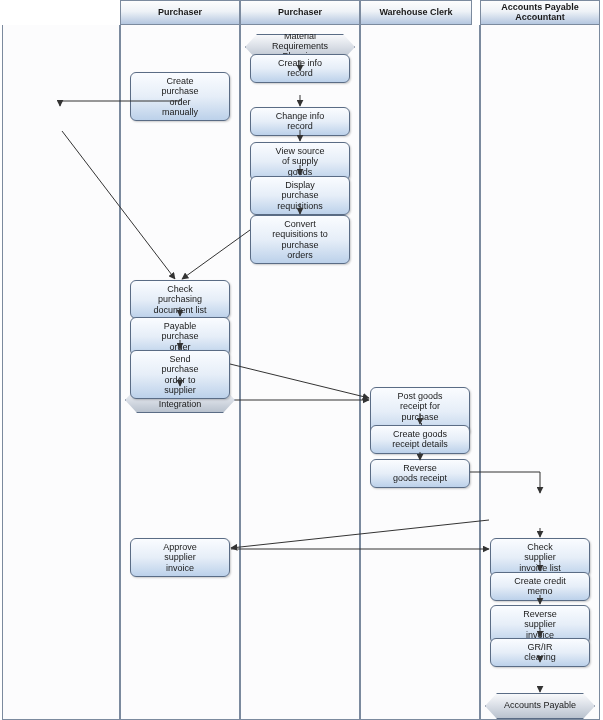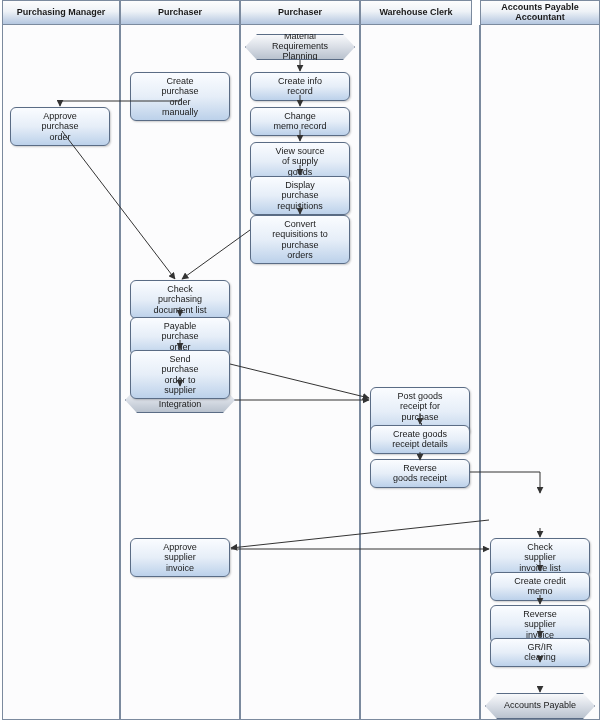--- a/index.html
+++ b/index.html
@@ -8,46 +8,44 @@
   .node{position:absolute;width:100px;min-height:22px;padding:3px 20px;display:flex;align-items:center;justify-content:center;text-align:center;line-height:1.15;background:linear-gradient(to bottom,#fafcff 0%,#e6eef8 50%,#bcd1ea 100%);border:1px solid #5a6c85;border-radius:6px;box-sizing:border-box;box-shadow:1px 1px 2px rgba(0,0,0,.2)}
   .gateway{position:absolute;width:110px;height:26px;display:flex;align-items:center;justify-content:center;text-align:center;line-height:1.1;background:linear-gradient(to bottom,#f8f9fb 0%,#d9dee6 50%,#b9c2ce 100%);border:1px solid #5a6c85;box-sizing:border-box;clip-path:polygon(0 50%,12px 0,calc(100% - 12px) 0,100% 50%,calc(100% - 12px) 100%,12px 100%);padding:0 12px;box-shadow:1px 1px 2px rgba(0,0,0,.2)}
   #canvas{position:relative;width:603px;height:720px}
   svg.arrows{position:absolute;top:0;left:0;width:603px;height:720px;pointer-events:none}
 </style>
 </head>
 <body>
 
 <div id="canvas">
 
-  <div class="lane-header" style="left:2px;width:118px">Purchasing Manager</div>
   <div class="lane-header" style="left:120px;width:120px">Purchaser</div>
   <div class="lane-header" style="left:240px;width:120px">Purchaser</div>
   <div class="lane-header" style="left:360px;width:112px">Warehouse Clerk</div>
   <div class="lane-header" style="left:480px;width:120px">Accounts Payable Accountant</div>
 
   <div class="lane-body" style="left:2px;width:118px"></div>
   <div class="lane-body" style="left:120px;width:120px"></div>
   <div class="lane-body" style="left:240px;width:120px"></div>
   <div class="lane-body" style="left:360px;width:120px"></div>
   <div class="lane-body" style="left:480px;width:120px"></div>
 
   <div class="gateway" style="left:245px;top:34px">Material Requirements Planning</div>
   <div class="gateway" style="left:125px;top:387px">Business Network Integration</div>
   <div class="gateway" style="left:485px;top:693px">Accounts Payable</div>
 
-  <div class="node" style="left:10px;top:107px">Approve purchase order</div>
 
   <div class="node" style="left:130px;top:72px">Create purchase order manually</div>
   <div class="node" style="left:130px;top:280px">Check purchasing document list</div>
   <div class="node" style="left:130px;top:317px">Payable purchase order</div>
   <div class="node" style="left:130px;top:350px">Send purchase order to supplier</div>
   <div class="node" style="left:130px;top:538px">Approve supplier invoice</div>
 
-  <div class="node" style="left:250px;top:72px">Create info record</div>
-  <div class="node" style="left:250px;top:107px">Change memo record</div>
+  <div class="node" style="left:250px;top:54px">Create info record</div>
+  <div class="node" style="left:250px;top:107px">Change info record</div>
   <div class="node" style="left:250px;top:142px">View source of supply goods</div>
   <div class="node" style="left:250px;top:176px">Display purchase requisitions</div>
   <div class="node" style="left:250px;top:215px">Convert requisitions to purchase orders</div>
 
   <div class="node" style="left:370px;top:387px">Post goods receipt for purchase order</div>
   <div class="node" style="left:370px;top:425px">Create goods receipt details</div>
   <div class="node" style="left:370px;top:459px">Reverse goods receipt</div>
 
   <div class="node" style="left:490px;top:538px">Check supplier invoice list</div>
   <div class="node" style="left:490px;top:572px">Create credit memo</div>

